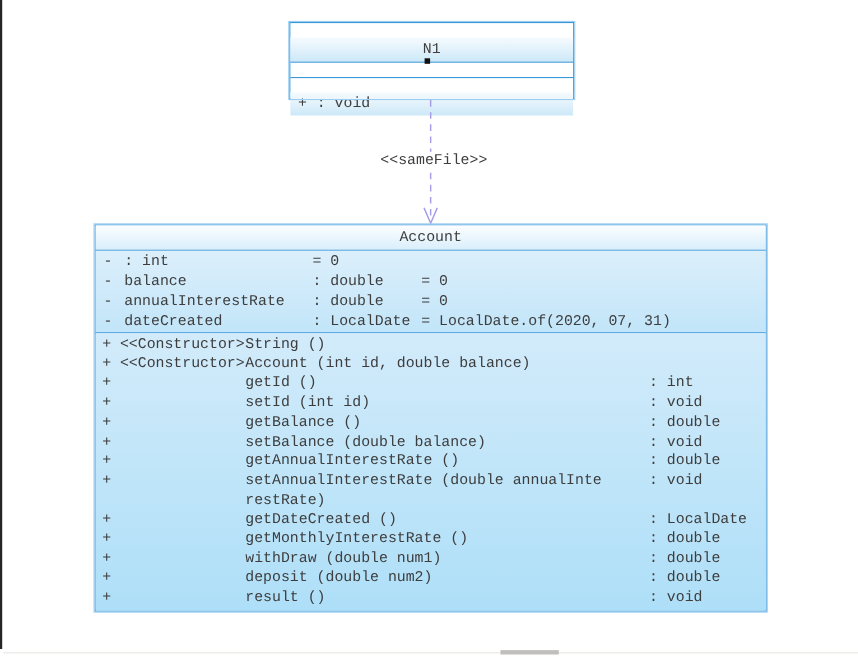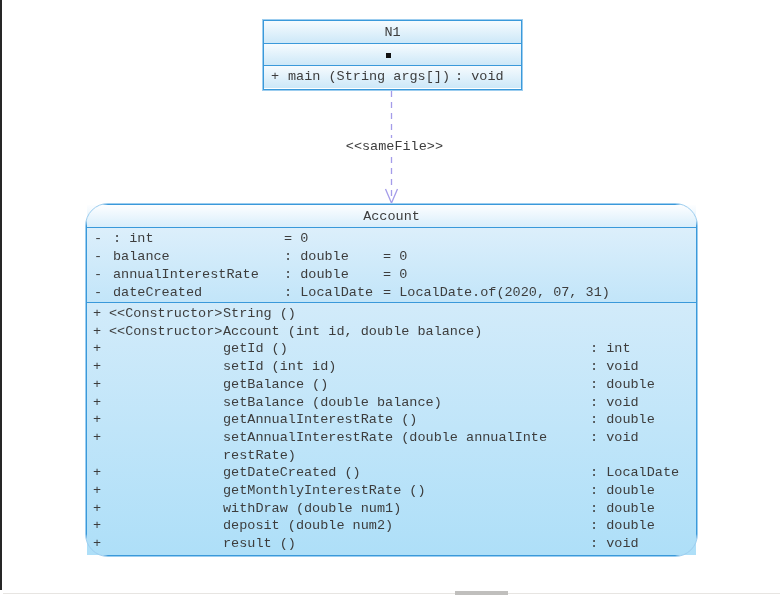--- a/index.html
+++ b/index.html
@@ -11,21 +11,21 @@
   body{width:780px;height:598px;background:var(--canvas-bg);overflow:hidden;
        font-family:"Liberation Mono","DejaVu Sans Mono",monospace;color:var(--text);}
   .canvas{position:relative;width:780px;height:598px;font-size:13.5px;}
   .window-edge{position:absolute;left:0;top:0;width:2px;height:590px;background:var(--edge);}
   .uml-box{position:absolute;border:1px solid var(--box-border);outline:1px solid var(--box-outline);
            display:flex;flex-direction:column;}
   .compartment{border-bottom:1px solid var(--box-border);}
   .compartment:last-child{border-bottom:none;}
   .title-comp{height:23px;line-height:23px;text-align:center;
               background:linear-gradient(180deg,#fdfeff 0%,#d9eefb 100%);}
-  .n1-comp{background:linear-gradient(180deg,#f6fbfe 0%,#cde8f8 100%);}
+  .n1-comp{background:linear-gradient(180deg,#f6fbfe 0%,#cde8f8 100%);margin-top:13px;}
   .attrs-comp{height:22px;position:relative;}
   .n1-methods{height:22px;line-height:21px;}
   .acc-fields{height:75px;padding-top:2px;background:linear-gradient(180deg,#dceffb 0%,#c2e5f9 100%);}
   .acc-methods{flex:1;padding-top:2px;background:linear-gradient(180deg,#d2ebfa 0%,#aedff8 100%);}
   .frow{display:grid;grid-template-columns:19px 171px 99px 1fr;padding-left:7px;line-height:18px;}
   .mrow{display:grid;grid-template-columns:16px 114px 367px 1fr;padding-left:6px;line-height:17.7px;}
   .n1row{display:grid;grid-template-columns:17px 167px 1fr;padding-left:7px;}
   .cell{white-space:pre;overflow:hidden;}
   .sig-cell{white-space:pre-line;}
   .connector-svg{position:absolute;left:384px;top:91px;width:15px;height:113px;}
@@ -45,36 +45,35 @@
   <div class="window-edge"></div>
 
   <div class="uml-box" style="left:263px;top:20px;width:259px;height:70px;">
     <div class="compartment title-comp n1-comp">
       <span>N1</span>
     </div>
     <div class="compartment attrs-comp n1-comp"></div>
     <div class="compartment n1-methods n1-comp">
       <div class="n1row">
         <span class="cell">+</span>
-        <span class="cell">main (String args[])</span>
         <span class="cell">: void</span>
       </div>
     </div>
   </div>
 
   <svg class="connector-svg" viewBox="0 0 15 113">
     <line x1="7.5" y1="0" x2="7.5" y2="110" stroke="#a49ce9" stroke-width="1.3" stroke-dasharray="6 5"></line>
     <polyline points="1.5,98 7.5,112 13.5,98" fill="none" stroke="#a49ce9" stroke-width="1.3"></polyline>
   </svg>
   <div class="edge-label">&lt;&lt;sameFile&gt;&gt;</div>
 
   <div class="handle handle-n1"></div>
   <div class="handle handle-acc"></div>
 
-  <div class="uml-box" style="left:86px;top:204px;width:611px;height:352px;border-radius:22px;">
+  <div class="uml-box" style="left:86px;top:204px;width:611px;height:352px;">
     <div class="compartment title-comp">
       <span>Account</span>
     </div>
     <div class="compartment acc-fields">
   <div class="frow">
     <span class="cell">-</span>
     <span class="cell">: int</span>
     <span class="cell">= 0</span>
   </div>
 

